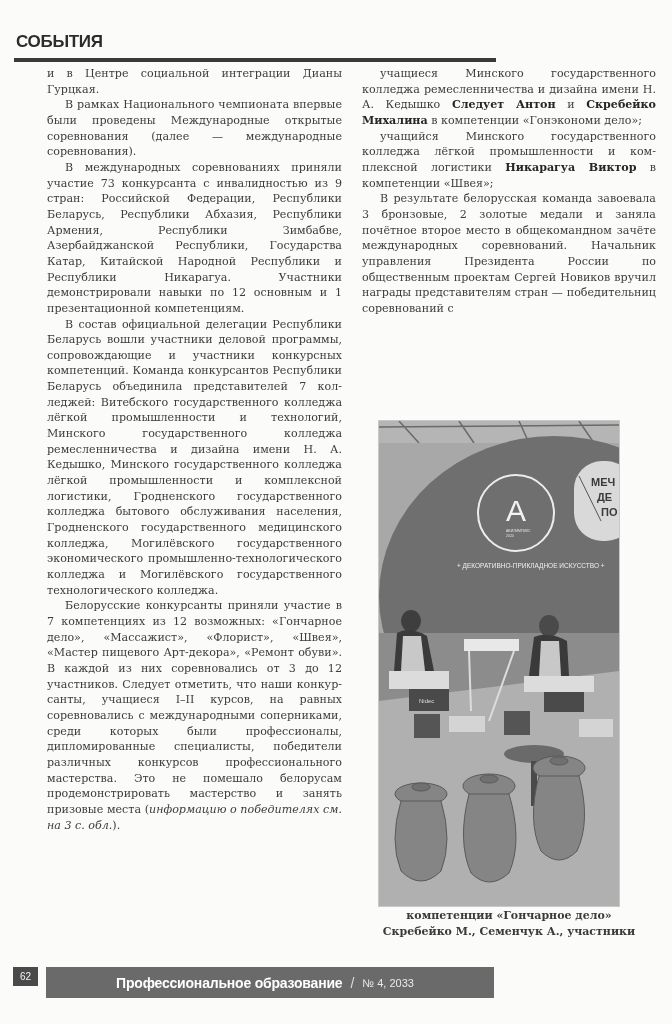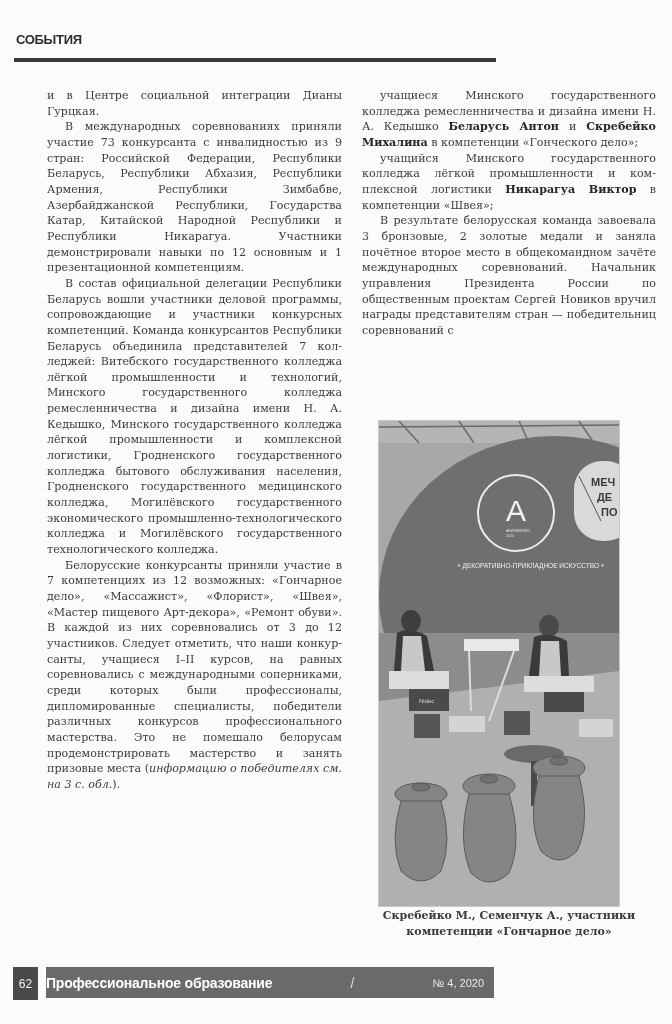--- a/index.html
+++ b/index.html
@@ -5,78 +5,79 @@
   html, body { margin: 0; padding: 0; }
   body {
     width: 672px; height: 1024px; position: relative; overflow: hidden;
     background: #fbfbf9;
     font-family: "DejaVu Serif", "Liberation Serif", serif;
     color: #3c3c3c;
   }
   .section-label {
     position: absolute; left: 16px; top: 32px;
     font-family: "Liberation Sans", sans-serif; font-weight: bold;
-    font-size: 13px; letter-spacing: -0.3px; color: #2c2c2c;
+    font-size: 17px; letter-spacing: -0.3px; color: #2c2c2c;
   }
   .header-rule {
     position: absolute; left: 14px; top: 58px; width: 482px; height: 4px;
     background: #3a3a3a;
   }
   .col {
     position: absolute; top: 66px;
     font-size: 11.1px; line-height: 15.65px;
-    text-align: justify; hyphens: manual; margin-top: 22px;
+    text-align: justify; hyphens: manual;
   }
   .col-left { left: 47px; width: 295px; }
   .col-right { left: 362px; width: 294px; }
   .col p { margin: 0; text-indent: 18px; }
   .col p.noindent { text-indent: 0; }
   .col b { color: #262626; }
   .col i { font-style: italic; }
   .photo {
     position: absolute; left: 378px; top: 420px; width: 240px; height: 485px;
     background: #9a9a9a; overflow: hidden; border: 1px solid #c8c8c8;
   }
   .caption {
     position: absolute; left: 362px; top: 908px; width: 294px;
     text-align: center; font-weight: bold; font-size: 11px; line-height: 16px;
     color: #3a3a3a;
   }
   .footer-num {
-    position: absolute; left: 13px; top: 967px; width: 25px; height: 33px;
+    position: absolute; left: 13px; top: 967px; width: 25px; height: 19px;
     background: #4a4a4a; color: #f2f2f2;
-    font-family: "Liberation Sans", sans-serif; font-size: 12px;
+    font-family: "Liberation Sans", sans-serif; font-size: 10px;
     display: flex; align-items: center; justify-content: center;
   }
   .footer-bar {
     position: absolute; left: 46px; top: 967px; width: 448px; height: 31px;
     background: #6a6a6a; color: #ffffff;
     font-family: "Liberation Sans", sans-serif;
-    display: flex; align-items: center; justify-content: space-between;
+    display: flex; align-items: center; justify-content: center;
     padding-right: 10px; box-sizing: border-box;
   }
   .footer-title { font-weight: bold; font-size: 14px; letter-spacing: -0.2px; }
   .footer-sep { margin: 0 8px; font-size: 14px; color: #dedede; }
   .footer-issue { font-size: 11px; color: #eaeaea; }
 </style>
 </head>
 <body>
 
 <div class="section-label">СОБЫТИЯ</div>
 <div class="header-rule"></div>
 
 <div class="col col-left">
   <p class="noindent">и в Центре социальной интеграции Дианы Гурцкая.</p>
+  <p>В рамках Национального чемпионата впервые были проведены Международные открытые соревнования (далее — между­народные соревнования).</p>
   <p>В международных соревнованиях при­няли участие 73 конкурсанта с инвалид­ностью из 9 стран: Российской Федерации, Республики Беларусь, Республики Абхазия, Республики Армения, Республики Зимбаб­ве, Азербайджанской Республики, Государ­ства Катар, Китайской Народной Республи­ки и Республики Никарагуа. Участники демонстрировали навыки по 12 основным и 1 презентационной компетенциям.</p>
   <p>В состав официальной делегации Ре­спублики Беларусь вошли участники деловой программы, сопровождающие и участники конкурсных компетенций. Команда конкурсантов Республики Бела­русь объединила представителей 7 кол­леджей: Витебского государственного колледжа лёгкой промышленности и тех­нологий, Минского государственного кол­леджа ремесленничества и дизайна имени Н. А. Кедышко, Минского государствен­ного колледжа лёгкой промышленности и комплексной логистики, Гродненского государственного колледжа бытового об­служивания населения, Гродненского го­сударственного медицинского колледжа, Могилёвского государственного экономи­ческого промышленно-технологического колледжа и Могилёвского государственно­го технологического колледжа.</p>
   <p><span>Белорусские конкурсанты приняли участие в 7 компетенциях из 12 возмож­ных: «Гончарное дело», «Массажист», «Флорист», «Швея», «Мастер пищевого Арт-декора», «Ремонт обуви». В каждой из них соревновались от 3 до 12 участни­ков. Следует отметить, что наши конкур­санты, учащиеся I–II курсов, на равных соревновались с международными сопер­никами, среди которых были профессио­налы, дипломированные специалисты, победители различных конкурсов профес­сионального мастерства. Это не помешало белорусам продемонстрировать мастерство и занять призовые места (</span><i>информацию о победителях см. на 3 с. обл.</i><span>).</span></p>
 </div>
 
 <div class="col col-right">
-  <p><span>учащиеся Минского государственно­го колледжа ремесленничества и дизайна имени Н. А. Кедышко </span><b>Беларусь Антон</b><span> и </span><b>Скребейко Михалина</b><span> в компетенции «Гон­ческого дело»;</span></p>
+  <p><span>учащиеся Минского государственно­го колледжа ремесленничества и дизайна имени Н. А. Кедышко </span><b>Следует Антон</b><span> и </span><b>Скребейко Михалина</b><span> в компетенции «Гон­экономи дело»;</span></p>
   <p><span>учащийся Минского государственного колледжа лёгкой промышленности и ком­плексной логистики </span><b>Никарагуа Виктор</b><span> в компетенции «Швея»;</span></p>
   <p>В результате белорусская команда за­воевала 3 бронзовые, 2 золотые медали и заняла почётное второе место в общеко­мандном зачёте международных соревно­ваний. Начальник управления Президента России по общественным проектам Сергей Новиков вручил награды представителям стран — победительниц соревнований с</p>
 </div>
 
 <div class="photo">
   <svg width="240" height="485" viewBox="0 0 240 485" xmlns="http://www.w3.org/2000/svg">
 
     <rect x="0" y="0" width="240" height="22" fill="#b5b5b5"></rect>
     <path d="M0 6 L240 4 M20 0 L40 22 M80 0 L95 22 M140 0 L150 22 M200 0 L215 22" stroke="#6a6a6a" stroke-width="1.5"></path>
 
@@ -129,22 +130,22 @@
       <ellipse cx="110" cy="358" rx="9" ry="4" fill="#707070"></ellipse>
       <path d="M90 373 Q78 420 92 452 Q110 470 130 452 Q144 420 130 373 Z"></path>
       <ellipse cx="180" cy="347" rx="26" ry="12"></ellipse>
       <ellipse cx="180" cy="340" rx="9" ry="4" fill="#707070"></ellipse>
       <path d="M160 355 Q148 400 162 430 Q180 448 198 430 Q212 400 200 355 Z"></path>
     </g>
   </svg>
 </div>
 
 <div class="caption">
+  <div>компетенции «Гончарное дело»</div>
   <div>Скребейко М., Семенчук А., участники</div>
-  <div>компетенции «Гончарное дело»</div>
 </div>
 
 <div class="footer-num">62</div>
 <div class="footer-bar">
   <span class="footer-title">Профессиональное образование</span>
   <span class="footer-sep">/</span>
-  <span class="footer-issue">№ 4, 2020</span>
+  <span class="footer-issue">№ 4, 2033</span>
 </div>
 
 </body></html>

